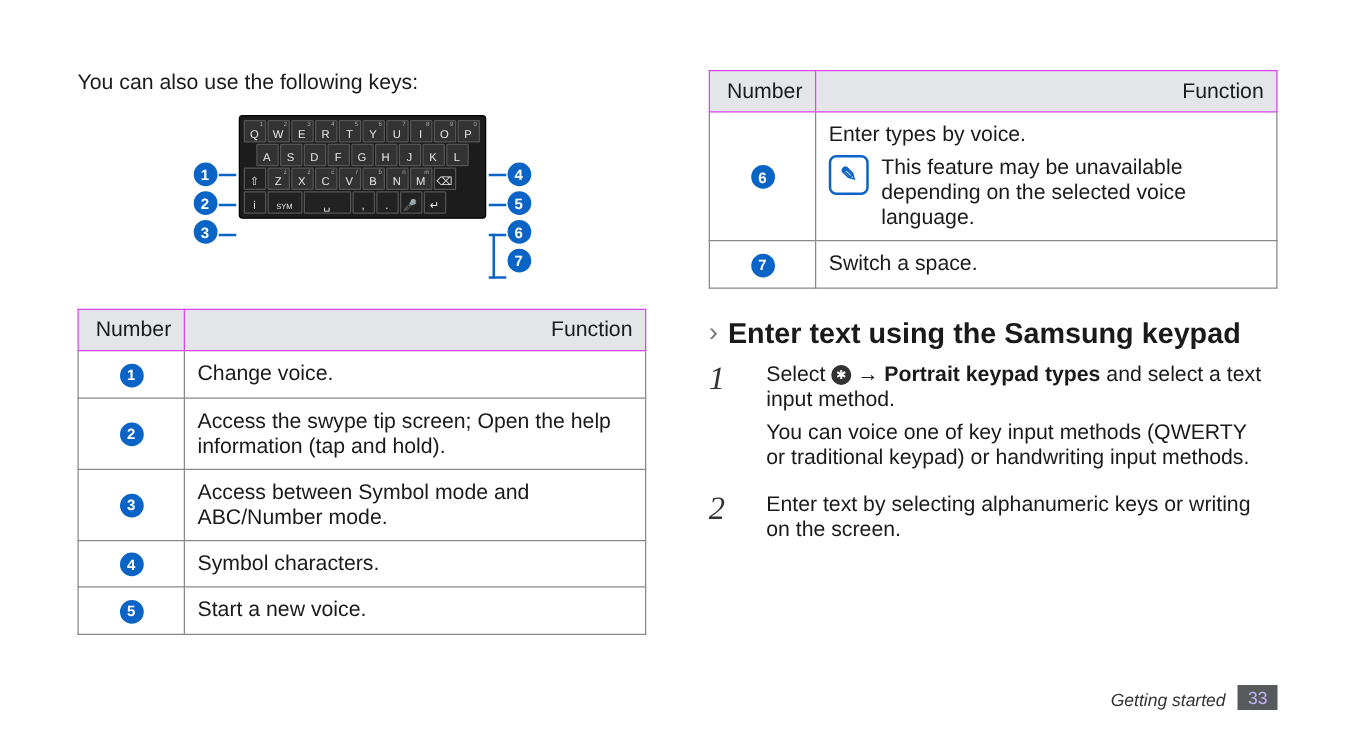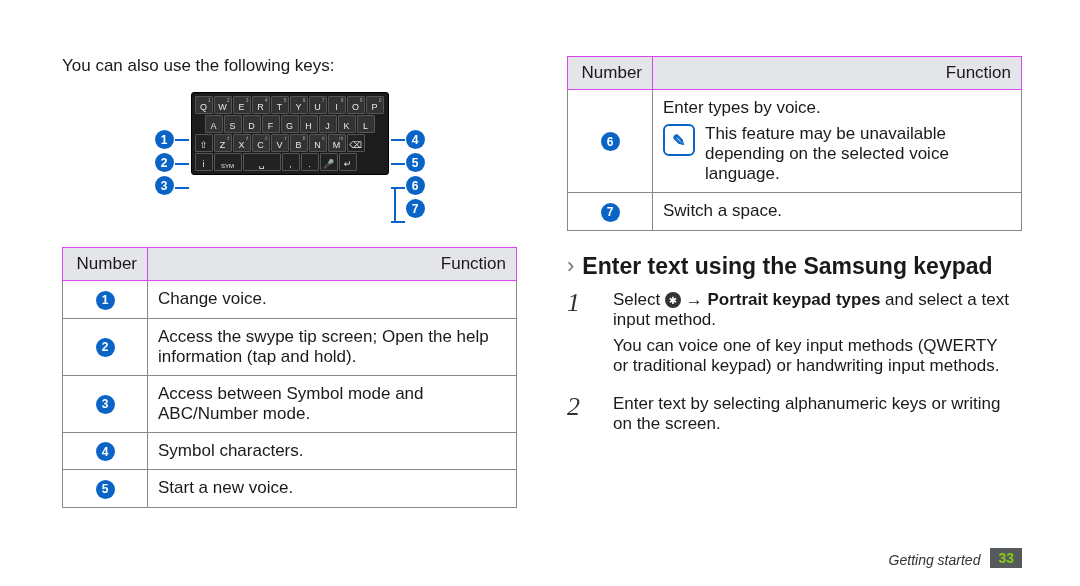--- a/index.html
+++ b/index.html
@@ -31,21 +31,21 @@
   .sarrow{font-size:22px;color:#777}
   .sec-head h2{margin:0;font-size:23px;font-weight:700}
   .steps{margin:0;padding:0;list-style:none;font-size:17px}
   .steps li{display:flex;gap:14px;margin:0 0 12px}
   .snum{font-family:"Times New Roman",serif;font-style:italic;font-size:26px;color:#333;line-height:1;width:20px;flex:none}
   .stext{flex:1}
   .stext p{margin:0 12px 6px}
   .gear{display:inline-flex;width:16px;height:16px;border-radius:50%;background:#333;color:#fff;align-items:center;justify-content:center;font-size:10px;vertical-align:middle}
   .footer{position:absolute;bottom:18px;right:58px;display:flex;align-items:flex-end;gap:10px;font-size:14px}
   .footer .sect{font-style:italic;color:#333}
-  .footer .pg{background:#575a5c;color:#84cc16;padding:2px 8px;font-weight:700}
+  .footer .pg{background:#575a5c;color:#c4b5fd;padding:2px 8px;font-weight:400}
   b{font-weight:700}
 </style>
 </head>
 <body>
 
 <div class="page">
   <div class="col">
     <p class="intro">You can also use the following keys:</p>
 
     <div class="kb-wrap">

